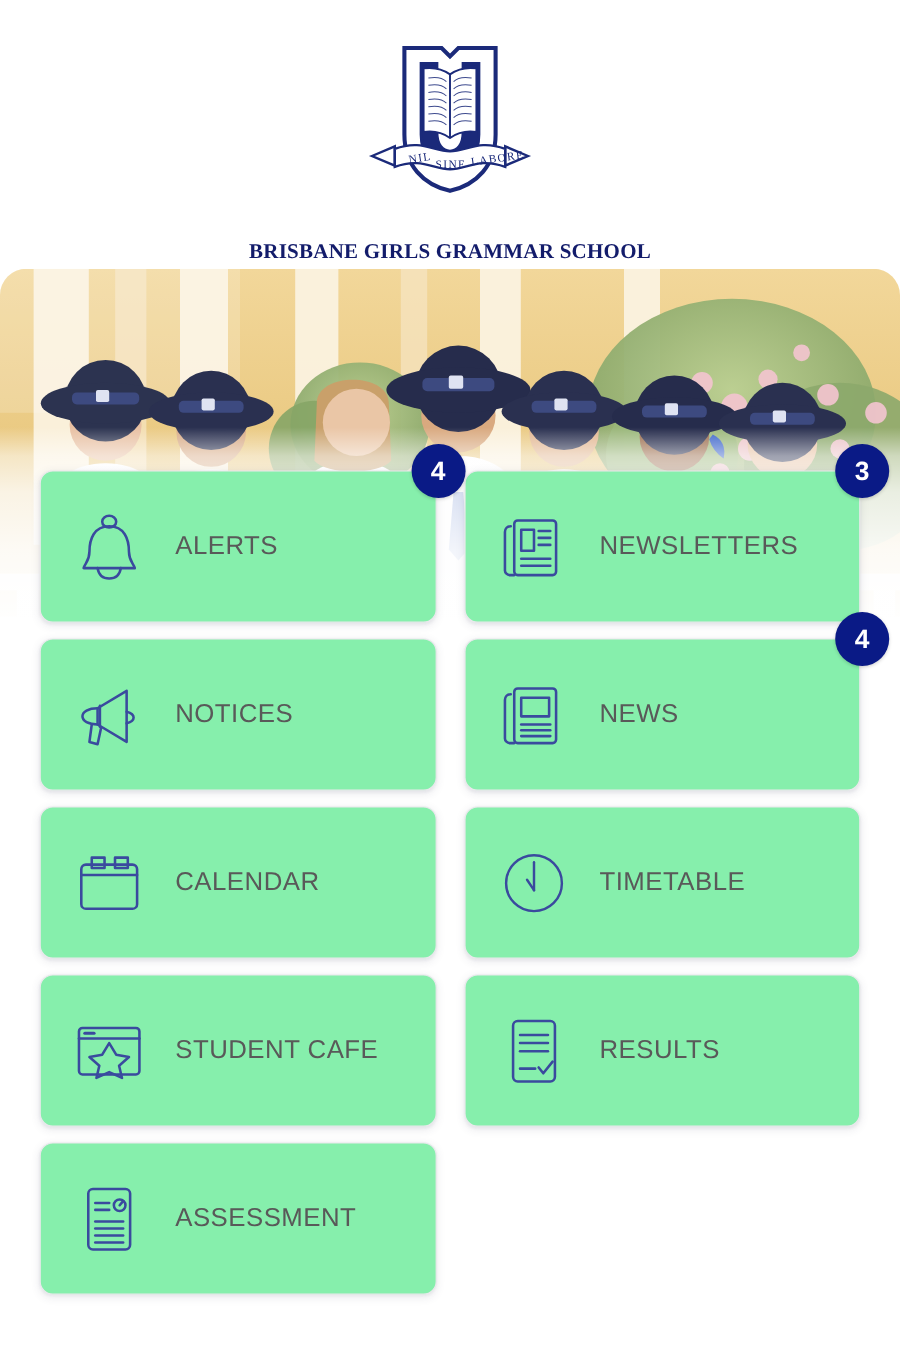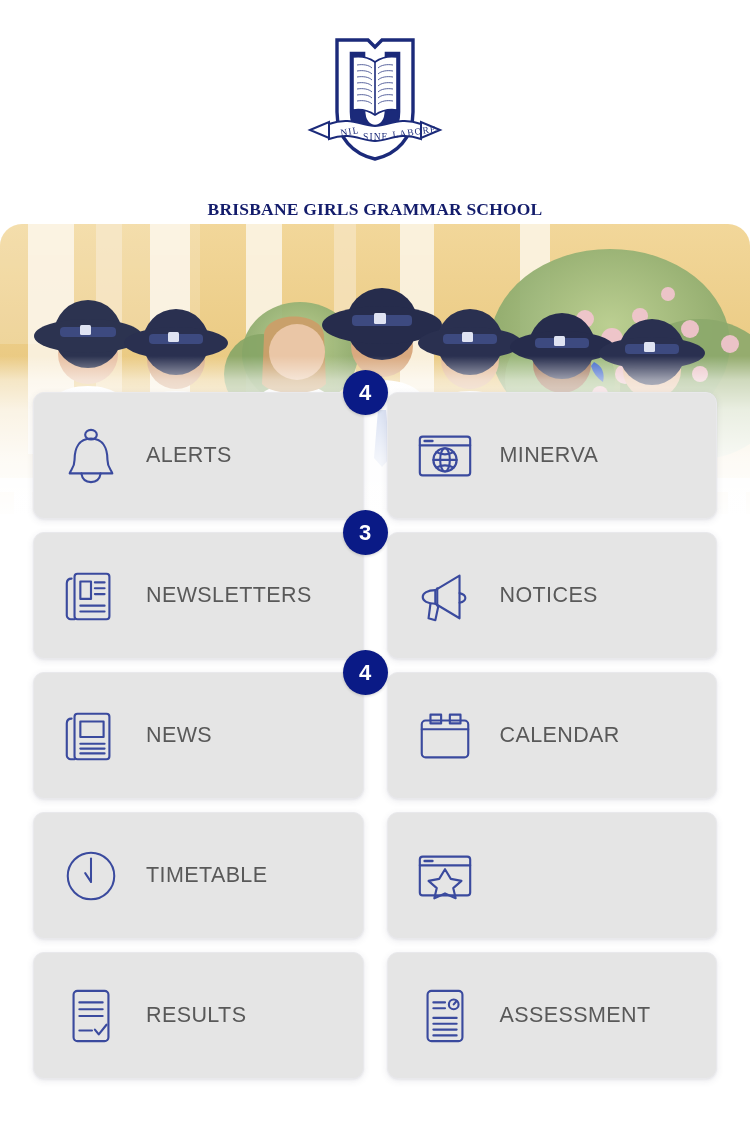--- a/index.html
+++ b/index.html
@@ -73,21 +73,21 @@
     padding: 0 33px;
     display: grid;
     grid-template-columns: 1fr 1fr;
     column-gap: 23px;
     row-gap: 13px;
   }
   .tile-wrap { position: relative; }
   .tile {
     position: relative;
     height: 127px;
-    background: #e5e5e5;
+    background: #86efac;
     border: 1px solid #e9e9ec;
     border-radius: 11px;
     box-shadow: 0 2px 7px rgba(60,60,90,0.10), 0 1px 2px rgba(60,60,90,0.05);
     display: flex;
     align-items: center;
     padding-left: 24px;
     z-index: 1;
   }
   .tile-icon {
     width: 66px;
@@ -346,38 +346,20 @@
             <ellipse cx="32" cy="10" rx="6" ry="5"></ellipse>
             <path d="M32 14 C19 14 15 25 15 36 C15 44 11 46 10 50 L54 50 C53 46 49 44 49 36 C49 25 45 14 32 14 Z"></path>
             <path d="M22 50 C23 56 27 59 32 59 C37 59 41 56 42 50"></path>
           </svg>
         </span>
         <span class="tile-label">ALERTS</span>
       </div>
       <span class="badge">4</span>
     </div>
 
-    <div class="tile-wrap">
-      <div class="tile">
-        <span class="tile-icon">
-          <svg viewBox="0 0 64 64" width="62" height="62" fill="none" stroke="#3a4a9e" stroke-width="2.2" stroke-linecap="round" stroke-linejoin="round">
-            <rect x="6" y="12" width="52" height="40" rx="3"></rect>
-            <line x1="6" y1="21" x2="58" y2="21"></line>
-            <line x1="11" y1="16.5" x2="19" y2="16.5" stroke-width="2.6"></line>
-            <circle cx="32" cy="36" r="12"></circle>
-            <ellipse cx="32" cy="36" rx="5" ry="12"></ellipse>
-            <line x1="20" y1="36" x2="44" y2="36"></line>
-            <path d="M23 28 C29 31 35 31 41 28"></path>
-            <path d="M23 44 C29 41 35 41 41 44"></path>
-          </svg>
-        </span>
-        <span class="tile-label">MINERVA</span>
-      </div>
-
-    </div>
 
     <div class="tile-wrap">
       <div class="tile">
         <span class="tile-icon">
           <svg viewBox="0 0 64 64" width="62" height="62" fill="none" stroke="#3a4a9e" stroke-width="2.2" stroke-linecap="round" stroke-linejoin="round">
             <path d="M12 14 C9 14 7 16 7 19 L7 52 C7 54 9 56 11 56 L15 56"></path>
             <rect x="15" y="9" width="36" height="47" rx="3"></rect>
             <rect x="21" y="17" width="11" height="18"></rect>
             <line x1="36" y1="18" x2="46" y2="18"></line>
             <line x1="36" y1="24" x2="46" y2="24"></line>
@@ -456,20 +438,21 @@
     <div class="tile-wrap">
       <div class="tile">
         <span class="tile-icon">
           <svg viewBox="0 0 64 64" width="62" height="62" fill="none" stroke="#3a4a9e" stroke-width="2.2" stroke-linecap="round" stroke-linejoin="round">
             <rect x="6" y="12" width="52" height="40" rx="3"></rect>
             <line x1="6" y1="21" x2="58" y2="21"></line>
             <line x1="11" y1="16.5" x2="19" y2="16.5" stroke-width="2.6"></line>
             <path d="M32 25 L38 35 L49 37 L40.5 44.5 L43 55 L32 50 L21 55 L23.5 44.5 L15 37 L26 35 Z"></path>
           </svg>
         </span>
+        <span class="tile-label">STUDENT CAFE</span>
       </div>
 
     </div>
 
     <div class="tile-wrap">
       <div class="tile">
         <span class="tile-icon">
           <svg viewBox="0 0 64 64" width="62" height="62" fill="none" stroke="#3a4a9e" stroke-width="2.2" stroke-linecap="round" stroke-linejoin="round">
             <rect x="14" y="6" width="36" height="52" rx="4"></rect>
             <line x1="20" y1="18" x2="44" y2="18"></line>

